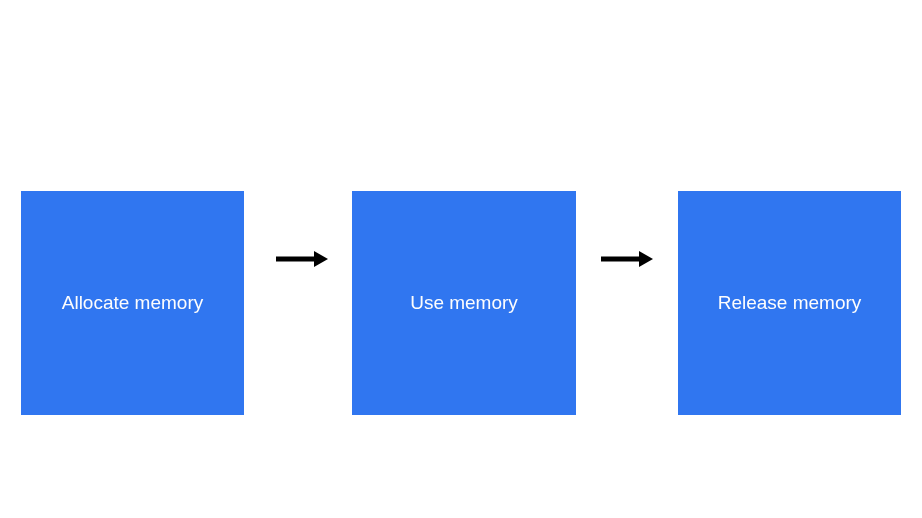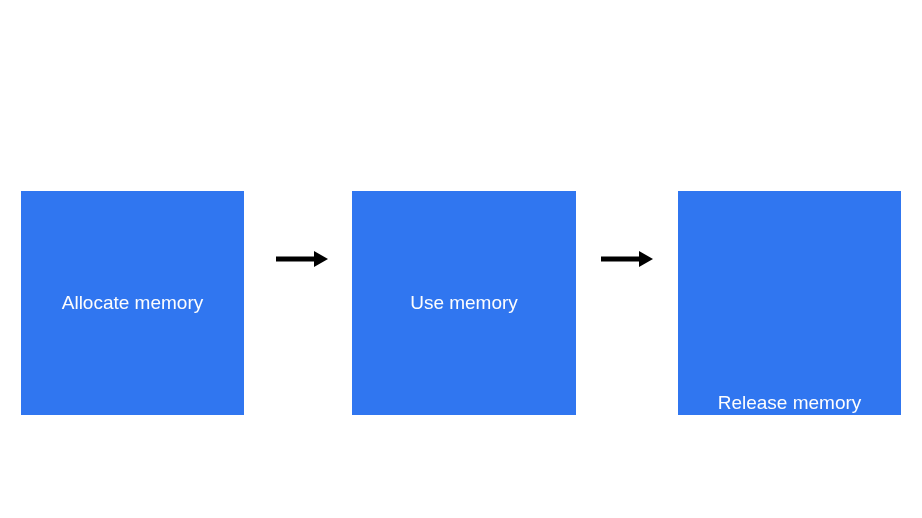--- a/index.html
+++ b/index.html
@@ -26,21 +26,21 @@
     height: 224px;
     background: var(--node-fill);
     display: flex;
     align-items: center;
     justify-content: center;
     text-align: center;
     margin-top: 26px;
   }
   .node-1 { left: 21px;  width: 223px; }
   .node-2 { left: 352px; width: 224px; align-items: center; }
-  .node-3 { left: 678px; width: 223px; align-items: flex-end; }
+  .node-3 { left: 678px; width: 223px; }
   .node-label {
     color: var(--node-text);
     font-size: 19px;
     line-height: 1.2;
     white-space: nowrap;
   }
   .arrow {
     position: absolute;
     top: 250px;
     width: 52px;

